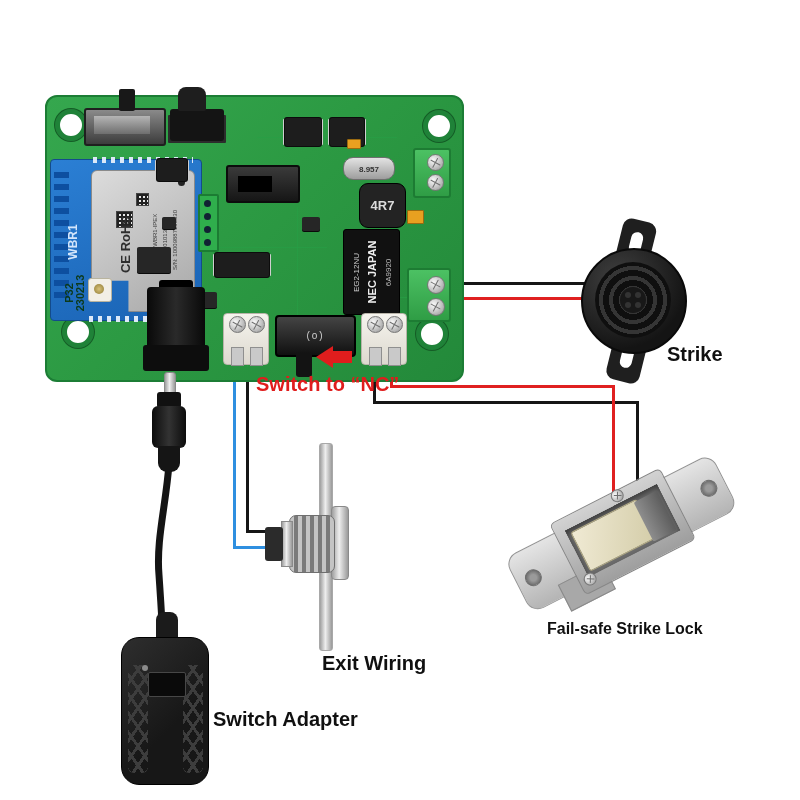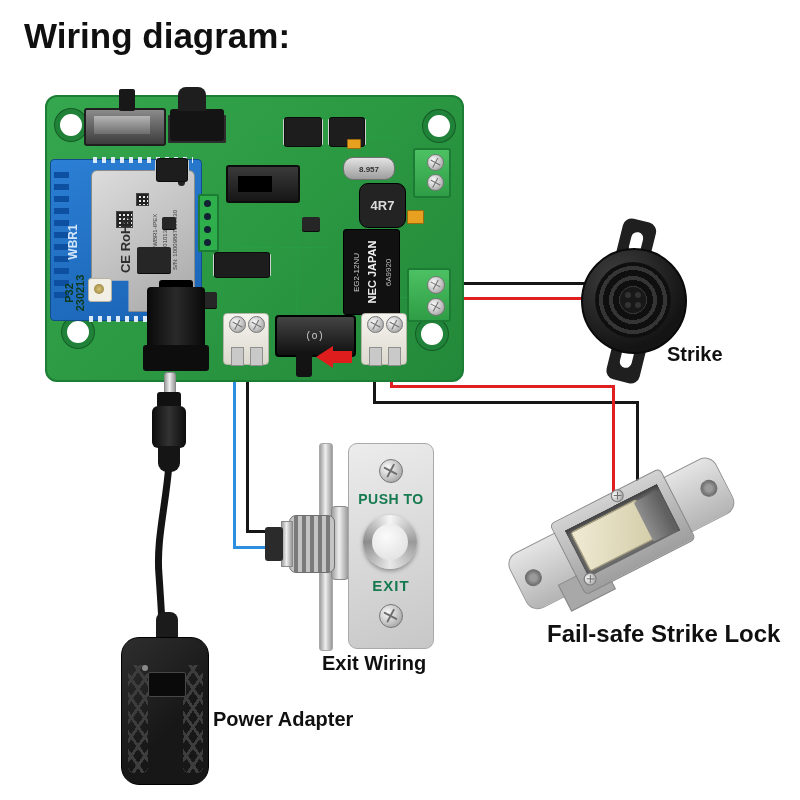--- a/index.html
+++ b/index.html
@@ -57,21 +57,20 @@
   .vent{position:absolute;background:
         repeating-linear-gradient(55deg,#3d3d3d 0 3px,transparent 3px 11px),
         repeating-linear-gradient(-55deg,#3d3d3d 0 3px,transparent 3px 11px);
         border-radius:6px;}
 </style>
 </head>
 <body>
 
 <div id="root">
 
-  <div class="lbl" style="left:24px;top:16px;font-size:35px;">Wiring diagram:</div>
 
   <div class="wire w-black" style="left:428px;top:282px;width:158px;height:3px;"></div>
   <div class="wire w-red" style="left:428px;top:297px;width:158px;height:3px;"></div>
 
   <div class="wire w-black" style="left:373px;top:356px;width:3px;height:48px;"></div>
   <div class="wire w-black" style="left:373px;top:401px;width:266px;height:3px;"></div>
   <div class="wire w-black" style="left:636px;top:401px;width:3px;height:95px;"></div>
 
   <div class="wire w-red" style="left:390px;top:358px;width:3px;height:30px;"></div>
   <div class="wire w-red" style="left:390px;top:385px;width:225px;height:3px;"></div>
@@ -196,20 +195,21 @@
     </div>
 
     <div class="abs" style="left:228px;top:218px;width:77px;height:38px;background:linear-gradient(180deg,#444,#101010);border:2px solid #000;border-radius:4px;text-align:center;">
       <span style="color:#cfcfcf;font-size:10px;line-height:38px;letter-spacing:2px;">(o)</span>
     </div>
     <div class="abs" style="left:249px;top:256px;width:16px;height:24px;background:#131313;border-radius:0 0 3px 3px;"></div>
   </div>
 
   <div class="arrow-head" style="left:316px;top:346px;"></div>
   <div class="arrow-shaft" style="left:331px;top:351px;width:21px;height:12px;"></div>
+  <div class="lbl" style="left:256px;top:373px;font-size:20px;color:#e01d1d;">Switch to “NC”</div>
 
   <div class="abs" style="left:572px;top:214px;width:130px;height:165px;">
     <div class="tab" style="left:47px;top:6px;width:34px;height:46px;transform:rotate(14deg);">
       <div class="oval"></div>
     </div>
     <div class="tab" style="left:38px;top:118px;width:34px;height:50px;transform:rotate(14deg);">
       <div class="oval"></div>
     </div>
     <div class="abs" style="left:9px;top:34px;width:102px;height:102px;border-radius:50%;
                 background:radial-gradient(circle at 35% 30%,#414141,#141414 70%);border:2px solid #0a0a0a;"></div>
@@ -224,61 +224,50 @@
   <div class="lbl" style="left:667px;top:343px;font-size:20px;">Strike</div>
 
 
   <div class="abs metal-v" style="left:319px;top:443px;width:12px;height:206px;border:1px solid #a8a8a8;border-radius:3px;"></div>
   <div class="abs metal-v" style="left:331px;top:506px;width:16px;height:72px;border:1px solid #8a8a8a;border-radius:4px;"></div>
   <div class="abs" style="left:289px;top:515px;width:44px;height:56px;border-radius:7px;
               background:repeating-linear-gradient(90deg,#c4c4c4 0 4px,#7a7a7a 4px 8px);border:1px solid #6f6f6f;"></div>
   <div class="abs metal-v" style="left:281px;top:521px;width:10px;height:44px;border:1px solid #8a8a8a;"></div>
   <div class="abs" style="left:265px;top:527px;width:18px;height:34px;background:#2b2b2b;border-radius:3px;"></div>
 
-  <div class="abs" style="left:348px;top:443px;width:84px;height:204px;border-radius:9px;
-              background:linear-gradient(160deg,#ececec,#c7c7c7);border:1px solid #a9a9a9;">
-    <div class="screw" style="left:30px;top:15px;width:22px;height:22px;"></div>
-    <div class="abs" style="left:0;top:47px;width:100%;text-align:center;font-size:14px;font-weight:bold;color:#167a50;letter-spacing:.5px;">PUSH TO</div>
-    <div class="abs" style="left:14px;top:71px;width:54px;height:54px;border-radius:50%;
-                background:conic-gradient(#f5f5f5,#9a9a9a,#e8e8e8,#8c8c8c,#f5f5f5);box-shadow:0 2px 4px rgba(0,0,0,.35);"></div>
-    <div class="abs" style="left:23px;top:80px;width:36px;height:36px;border-radius:50%;
-                background:radial-gradient(circle at 40% 35%,#fbfbfb,#dcdcdc);"></div>
-    <div class="abs" style="left:0;top:133px;width:100%;text-align:center;font-size:15px;font-weight:bold;color:#167a50;letter-spacing:1px;">EXIT</div>
-    <div class="screw" style="left:30px;top:160px;width:22px;height:22px;"></div>
-  </div>
   <div class="lbl" style="left:322px;top:652px;font-size:20px;">Exit Wiring</div>
 
   <div class="abs" style="left:495px;top:448px;width:250px;height:170px;">
     <div class="abs" style="left:10px;top:55px;width:230px;height:60px;transform:rotate(-27deg);">
       <div class="abs" style="left:0;top:0;width:230px;height:60px;border-radius:13px;
                   background:linear-gradient(180deg,#e4e4e4,#b4b4b4);border:1px solid #949494;"></div>
       <div class="abs" style="left:9px;top:22px;width:15px;height:15px;border-radius:50%;background:radial-gradient(#9a9a9a 30%,#4f4f4f);border:1px solid #6e6e6e;"></div>
       <div class="abs" style="left:206px;top:22px;width:15px;height:15px;border-radius:50%;background:radial-gradient(#9a9a9a 30%,#4f4f4f);border:1px solid #6e6e6e;"></div>
       <div class="abs" style="left:36px;top:48px;width:48px;height:28px;background:#a8a8a8;border:1px solid #8a8a8a;"></div>
       <div class="abs" style="left:56px;top:-10px;width:122px;height:78px;border-radius:5px;
                   background:linear-gradient(180deg,#d2d2d2,#9e9e9e);border:1px solid #868686;">
         <div class="abs" style="left:10px;top:12px;width:103px;height:52px;background:#6e6e6e;box-shadow:inset 0 3px 6px rgba(0,0,0,.5);"></div>
         <div class="abs" style="left:14px;top:16px;width:72px;height:42px;border-radius:3px;
                     background:linear-gradient(120deg,#f0ead4,#d4cda9);border:1px solid #b3ab85;"></div>
         <div class="abs" style="left:84px;top:18px;width:26px;height:44px;background:linear-gradient(90deg,#8d8d8d,#5d5d5d);border-radius:2px;"></div>
         <div class="screw" style="left:66px;top:-2px;width:11px;height:11px;"></div>
         <div class="screw" style="left:4px;top:60px;width:11px;height:11px;"></div>
       </div>
     </div>
   </div>
-  <div class="lbl" style="left:547px;top:620px;font-size:24px;">Fail-safe Strike Lock</div>
+  <div class="lbl" style="left:547px;top:620px;font-size:16px;">Fail-safe Strike Lock</div>
 
   <div class="abs metal-v" style="left:164px;top:372px;width:10px;height:22px;border:1px solid #8a8a8a;border-radius:3px;"></div>
   <div class="abs" style="left:157px;top:392px;width:24px;height:16px;background:#111;border-radius:3px;"></div>
   <div class="abs" style="left:152px;top:406px;width:34px;height:42px;background:linear-gradient(90deg,#0c0c0c,#333 50%,#0c0c0c);border-radius:6px;"></div>
   <div class="abs" style="left:158px;top:446px;width:22px;height:26px;background:#151515;border-radius:0 0 9px 9px;"></div>
 
   <div class="abs" style="left:156px;top:612px;width:22px;height:34px;background:#1b1b1b;border-radius:8px;"></div>
   <div class="abs" style="left:121px;top:637px;width:86px;height:146px;border-radius:18px;
               background:linear-gradient(135deg,#2e2e2e,#171717 60%);border:1px solid #000;">
     <div class="vent" style="left:6px;top:27px;width:20px;height:108px;"></div>
     <div class="vent" style="left:61px;top:27px;width:20px;height:108px;"></div>
     <div class="abs" style="left:20px;top:27px;width:6px;height:6px;border-radius:50%;background:#8b8b8b;"></div>
     <div class="abs" style="left:26px;top:34px;width:36px;height:23px;background:#0a0a0a;border:1px solid #474747;border-radius:2px;"></div>
   </div>
-  <div class="lbl" style="left:213px;top:708px;font-size:20px;">Power Adapter</div>
+  <div class="lbl" style="left:213px;top:708px;font-size:20px;">Switch Adapter</div>
 
 </div>
 
 </body></html>

